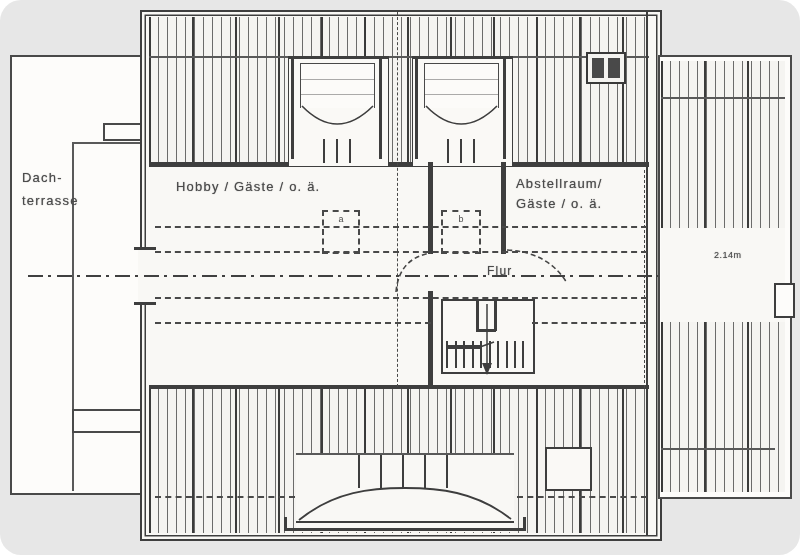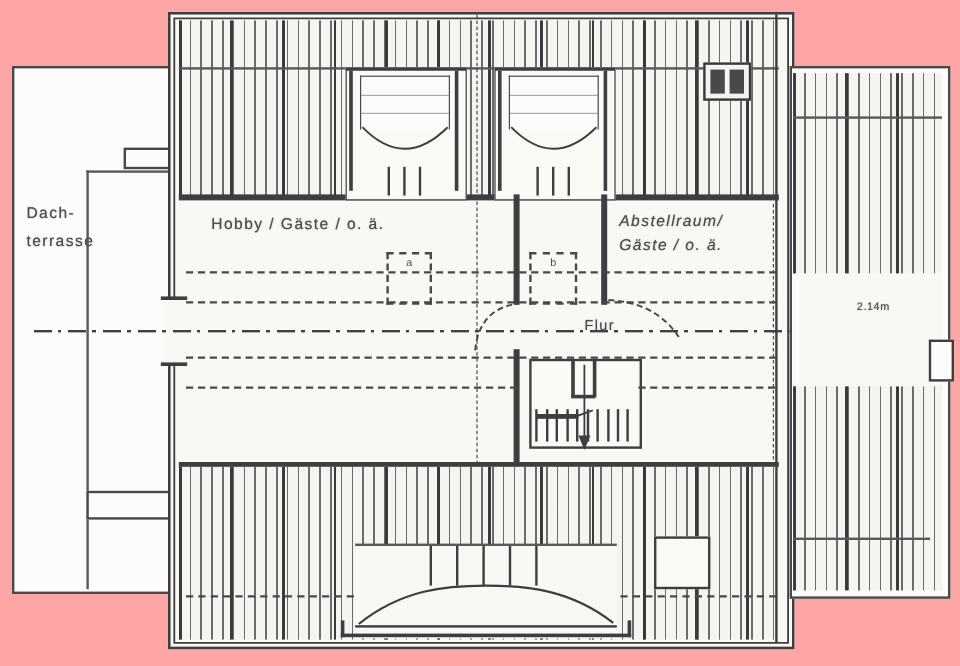--- a/index.html
+++ b/index.html
@@ -1,17 +1,17 @@
 <!DOCTYPE html>
 <html><head>
 <meta charset="utf-8">
 <style>
   html,body{margin:0;padding:0;background:#ffffff;}
   body{width:800px;height:555px;font-family:"Liberation Sans",sans-serif;color:#464646;}
-  .plan{position:relative;width:800px;height:555px;background:#fca5a5;filter:blur(0.25px) contrast(1.02);overflow:hidden;}
+  .plan{position:relative;width:800px;height:555px;background:#e5e5e5;filter:blur(0.25px) contrast(1.02);overflow:hidden;border-radius:21px;}
   .abs{position:absolute;}
   .paper{background:#f7f6f3;}
   .hatch{background-color:#f3f2ef;background-image:
     repeating-linear-gradient(90deg,rgba(55,55,55,.72) 0 1.4px,transparent 1.4px 9px),
     repeating-linear-gradient(90deg,rgba(35,35,35,.88) 0 2.4px,transparent 2.4px 43px);}
   .wall{background:#3f3f3f;}
   .thin{background:#5a5a5a;}
   .outline{border:2px solid #3f3f3f;background:#f7f6f3;box-shadow:inset 0 0 0 2.5px #f7f6f3, inset 0 0 0 4px #3f3f3f;}
   .outline2{border:2px solid #4a4a4a;background:#fbfaf8;}
   .box{border:2.5px solid #3f3f3f;background:#f8f7f4;}
@@ -119,21 +119,21 @@
   <div class="abs dashdot" style="left:28px;top:275px;width:760px;"></div>
 
   <div class="abs marker" style="left:322px;top:210px;width:34px;height:40px;">
     <span>a</span>
   </div>
   <div class="abs marker" style="left:441px;top:210px;width:36px;height:40px;">
     <span>b</span>
   </div>
 
   <div class="abs room-label" style="left:176px;top:179px;">Hobby / Gäste / o. ä.</div>
-  <div class="abs room-label" style="left:516px;top:174px;line-height:20px;font-style:italic;">
+  <div class="abs room-label" style="left:516px;top:174px;line-height:20px;">
     <div>Abstellraum/</div>
     <div>Gäste / o. ä.</div>
   </div>
   <div class="abs room-label" style="left:443px;top:264px;font-size:12px;padding-left:44px;">Flur</div>
 
 
   <div class="abs" style="left:545px;top:447px;width:43px;height:40px;border:2px solid #3f3f3f;background:#f8f7f4;"></div>
 
   <div class="abs paper" style="left:296px;top:454px;width:218px;height:78px;"></div>
   <div class="abs thin" style="left:296px;top:453px;width:218px;height:1.5px;"></div>

